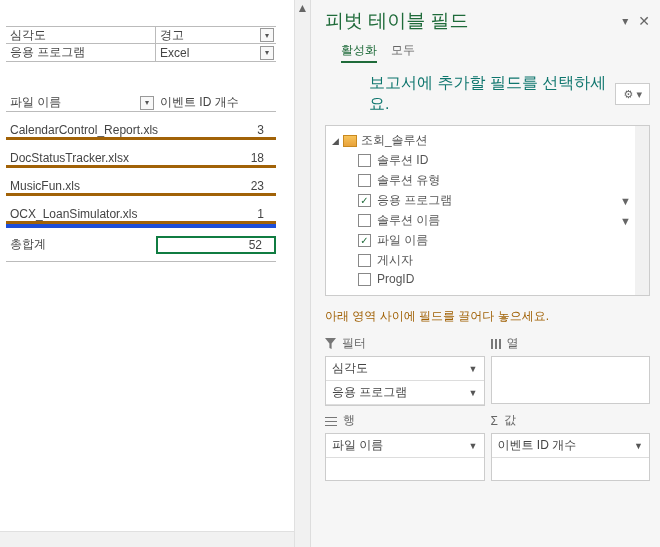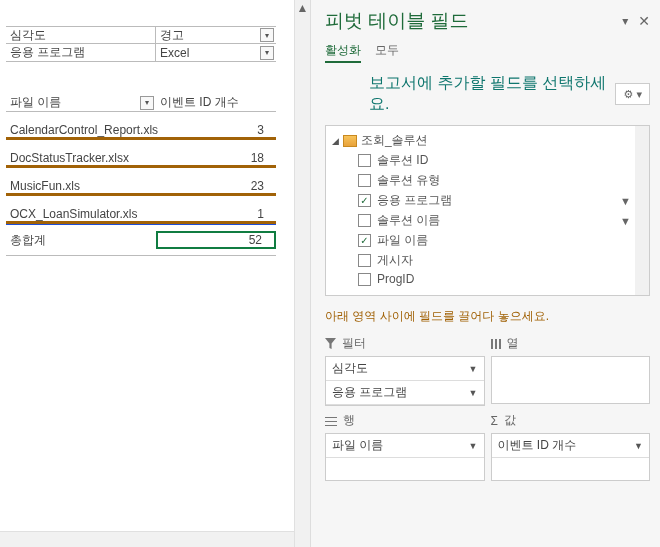--- a/index.html
+++ b/index.html
@@ -46,39 +46,39 @@
 .fcell-r { flex: 1; padding-left: 4px; display:flex; align-items:center; justify-content:space-between; padding-right:2px; height:100%; }
 .dd-btn { width: 14px; height: 14px; border: 1px solid #999; background: #f8f8f8; display:flex; align-items:center; justify-content:center; font-size:8px; color:#555; }
 
 .pivot-area { width: 270px; margin-top: 30px; }
 .pivot-header { display:flex; border-bottom: 1px solid #bbb; height: 20px; align-items:flex-end; }
 .ph-l { width: 150px; display:flex; align-items:center; justify-content:space-between; padding: 0 2px 0 4px; }
 .ph-r { flex:1; text-align: left; padding-left:4px; }
 .prow { display:flex; border-bottom: 3px solid #a16207; height: 28px; align-items:flex-end; }
 .prow .pl { width: 150px; padding-left: 4px; }
 .prow .pr { flex:1; text-align: right; padding-right: 12px; }
-.total-row { display:flex; border-top: 1px solid #1d4ed8; border-bottom: 1px solid #bbb; height: 32px; align-items:center; }
+.total-row { display:flex; border-top: 4px solid #1d4ed8; border-bottom: 1px solid #bbb; height: 38px; align-items:center; }
 .total-row .pl { width: 150px; padding-left:4px; }
 .total-row .pr { flex:1; text-align:right; padding-right:12px; }
 .selected-cell { border: 2px solid #107c41; }
 
 .pane {
   flex: 1;
   background: #f6f6f6;
   border-left: 1px solid #ddd;
   display: flex;
   flex-direction: column;
   padding: 8px 10px 8px 14px;
 }
 .pane-header { display:flex; align-items:center; justify-content:space-between;gap:40px; }
 .pane-title { font-size: 19px; color: #1f6b3a; font-weight: 400; }
 .pane-icons { display:flex; gap: 10px; color:#666; align-items:center; }
 .close-x { font-size: 14px; }
 
-.tabs { margin-top: 8px; font-size: 12px; color: #666; display:flex; gap: 14px; }
+.tabs { margin-top: 8px; font-size: 12px; color: #666; display:flex; gap: 14px; margin-left: 16px; }
 .tab.active { color: #1f6b3a; border-bottom: 2px solid #1f6b3a; padding-bottom: 2px; }
 
 .search-row { display:flex; align-items:center; justify-content:space-between; margin-top: 10px; }
 .search-text { color: #0f766e; font-size: 16px; margin-left: 44px; }
 .gear-btn { width: 36px; height: 22px; border: 1px solid #ccc; background: #fff; display:flex; align-items:center; justify-content:center; gap:3px; font-size:11px; color:#666; }
 
 .field-list { margin-top: 10px; background: #fff; border: 1px solid #ccc; padding: 6px 4px; position: relative; max-height: 180px; }
 .field-list .vsb { position:absolute; right:0; top:0; bottom:0; width:14px; background:#f1f1f1; }
 .tree-root { display:flex; align-items:center; gap:4px; font-size:12px; color:#555; margin-left:2px; }
 .tree-root .tri { font-size: 9px; }

